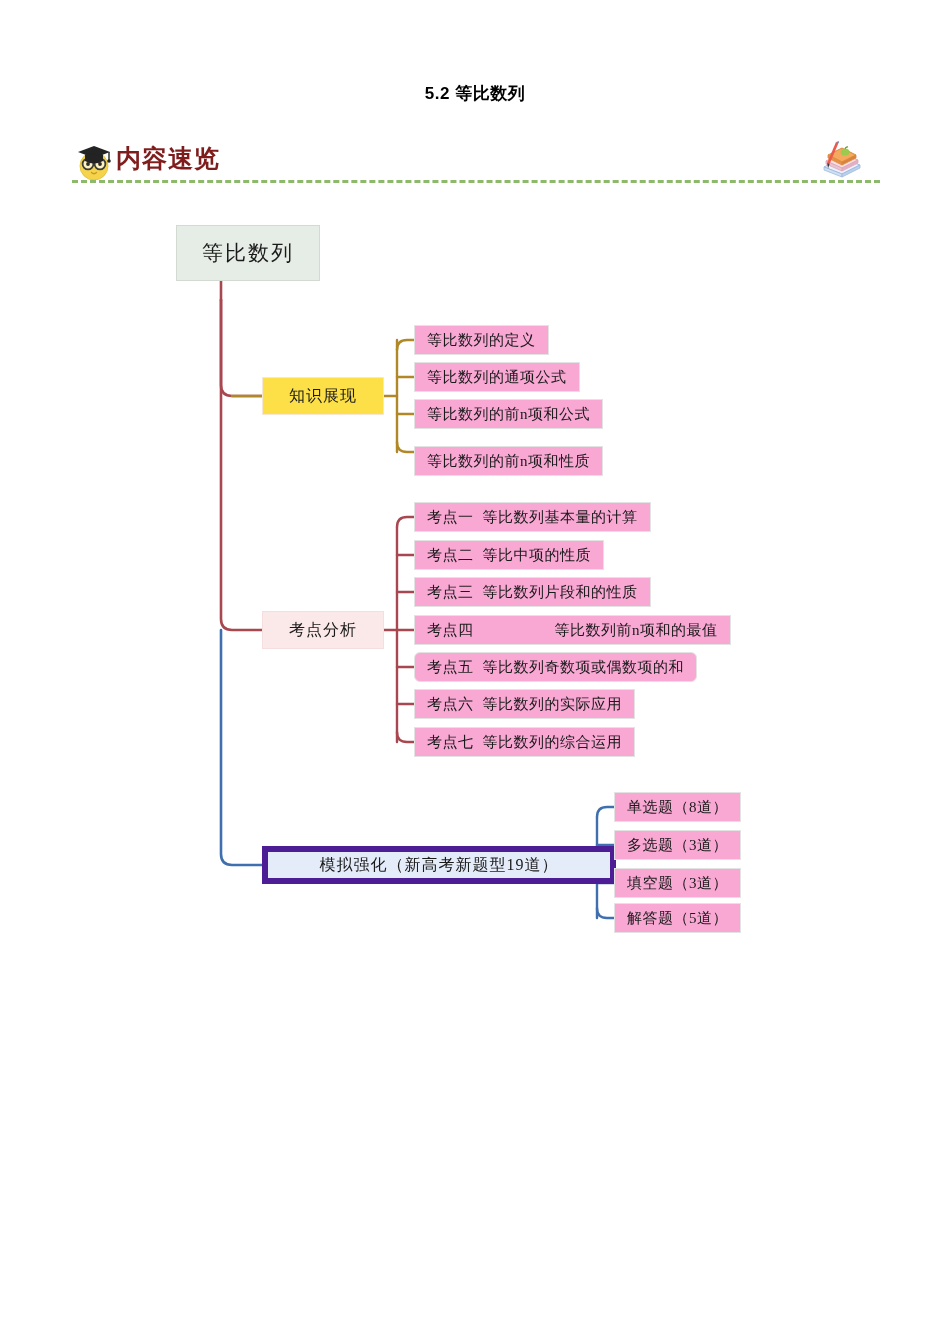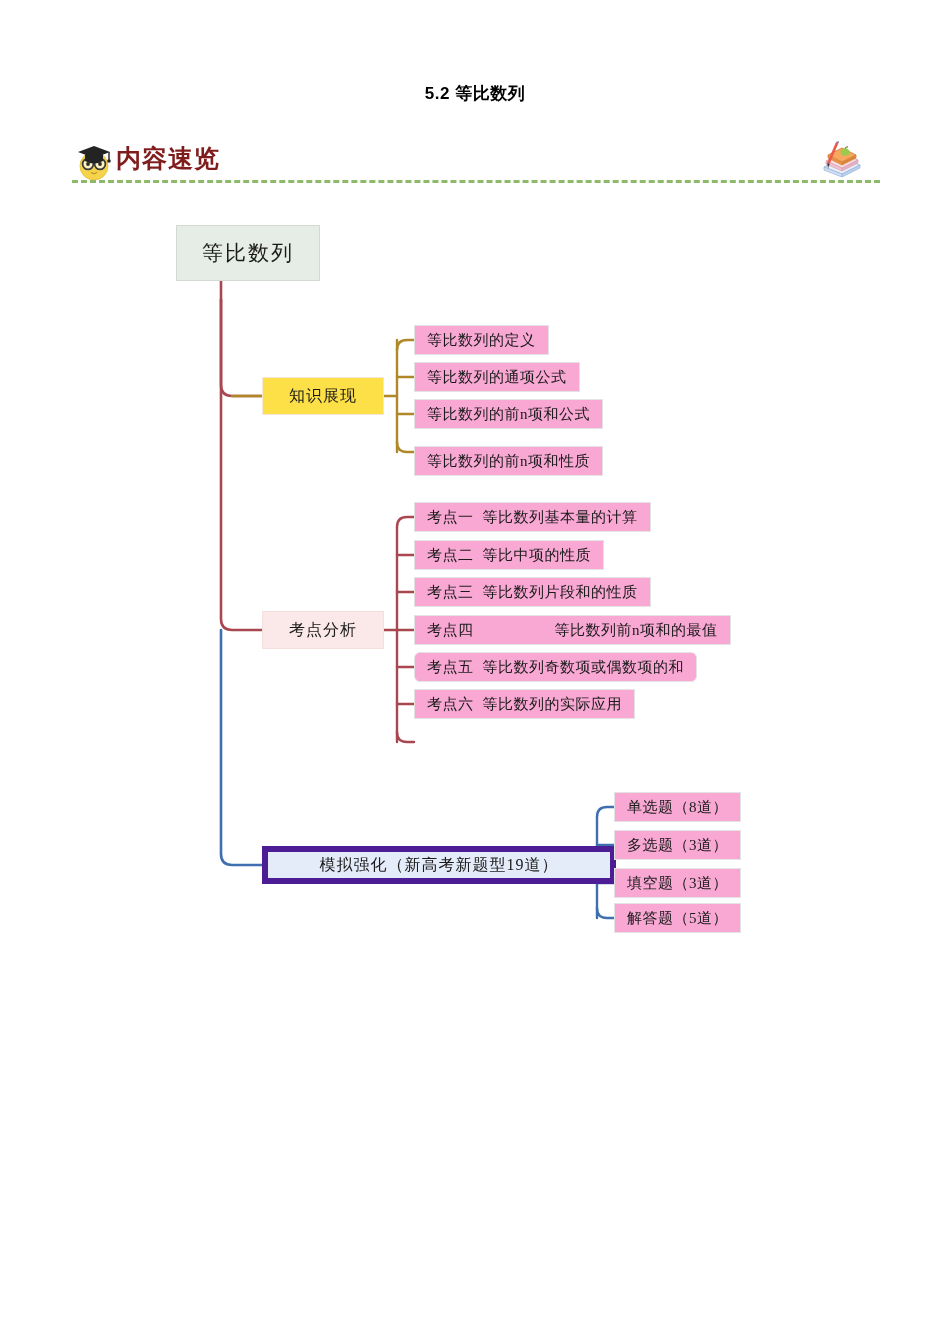--- a/index.html
+++ b/index.html
@@ -276,20 +276,25 @@
   <div class="node node-leaf" style="left:414px; top:652px;border-radius:6px;">
     <span>考点五</span>
       <span class="leaf-gap"></span>
       <span>等比数列奇数项或偶数项的和</span>
   </div>
   <div class="node node-leaf" style="left:414px; top:689px;">
     <span>考点六</span>
       <span class="leaf-gap"></span>
       <span>等比数列的实际应用</span>
   </div>
+  <div class="node node-leaf" style="left:414px; top:727px;">
+    <span>考点七</span>
+      <span class="leaf-gap"></span>
+      <span>等比数列的综合运用</span>
+  </div>
 
   <div class="node node-branch node-branch-3">模拟强化（新高考新题型19道）</div>
 
   <div class="node node-leaf" style="left:614px; top:792px;">单选题（8道）</div>
   <div class="node node-leaf" style="left:614px; top:830px;">多选题（3道）</div>
   <div class="node node-leaf" style="left:614px; top:868px;">填空题（3道）</div>
   <div class="node node-leaf" style="left:614px; top:903px;">解答题（5道）</div>
 
 </div>
 

